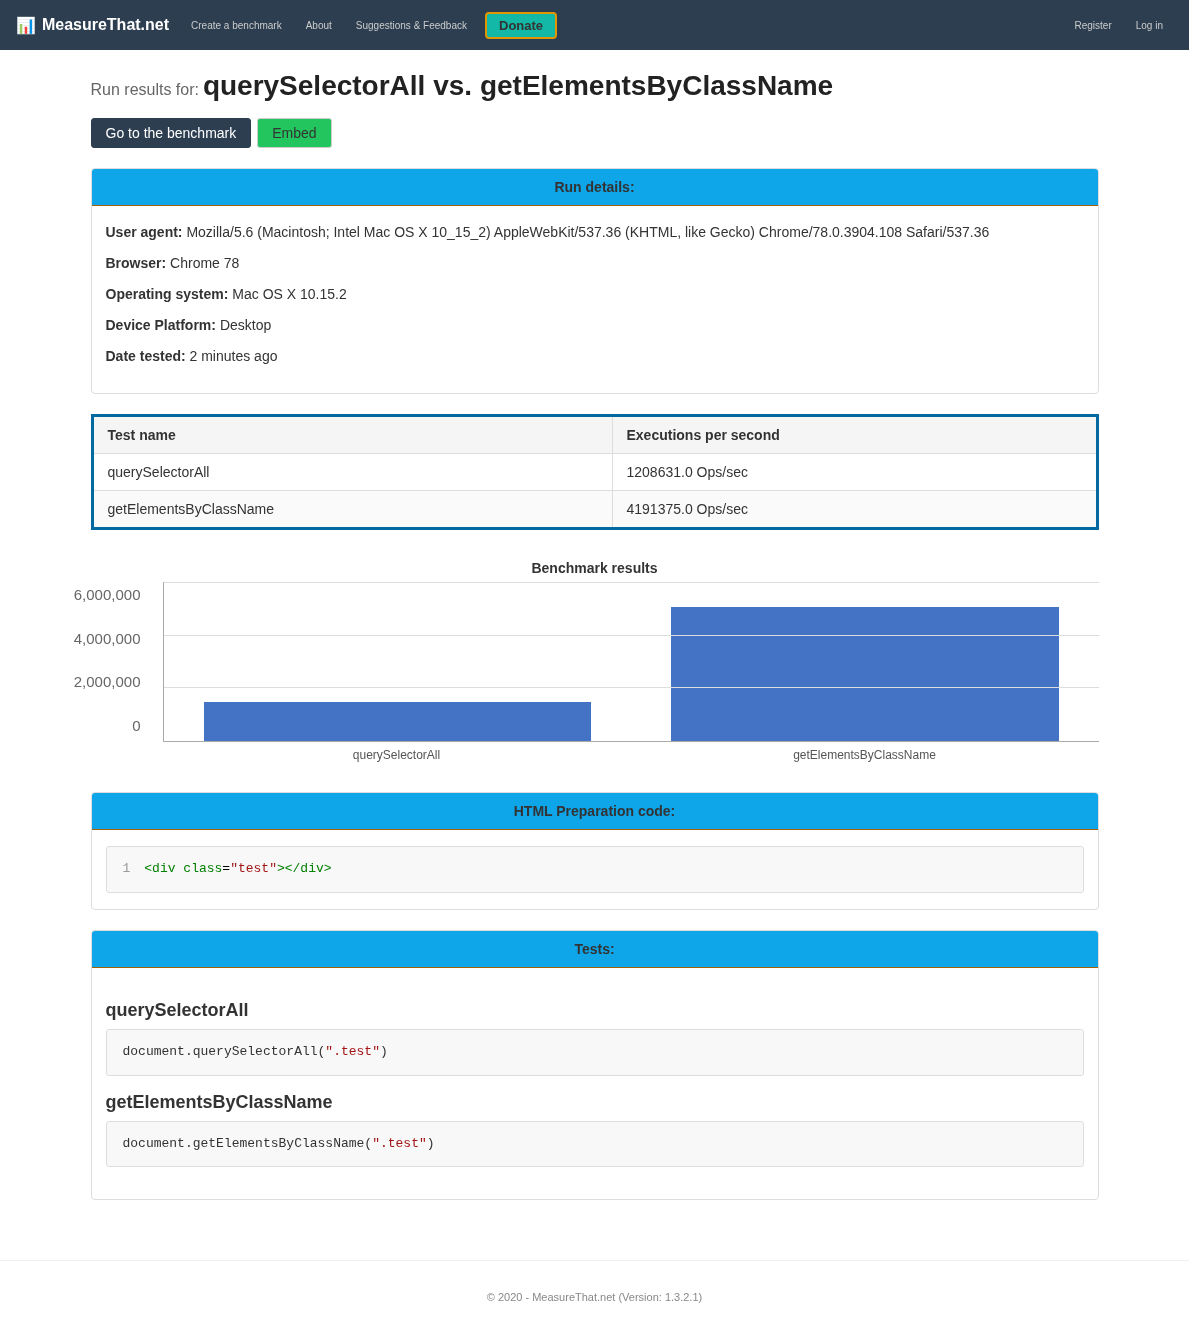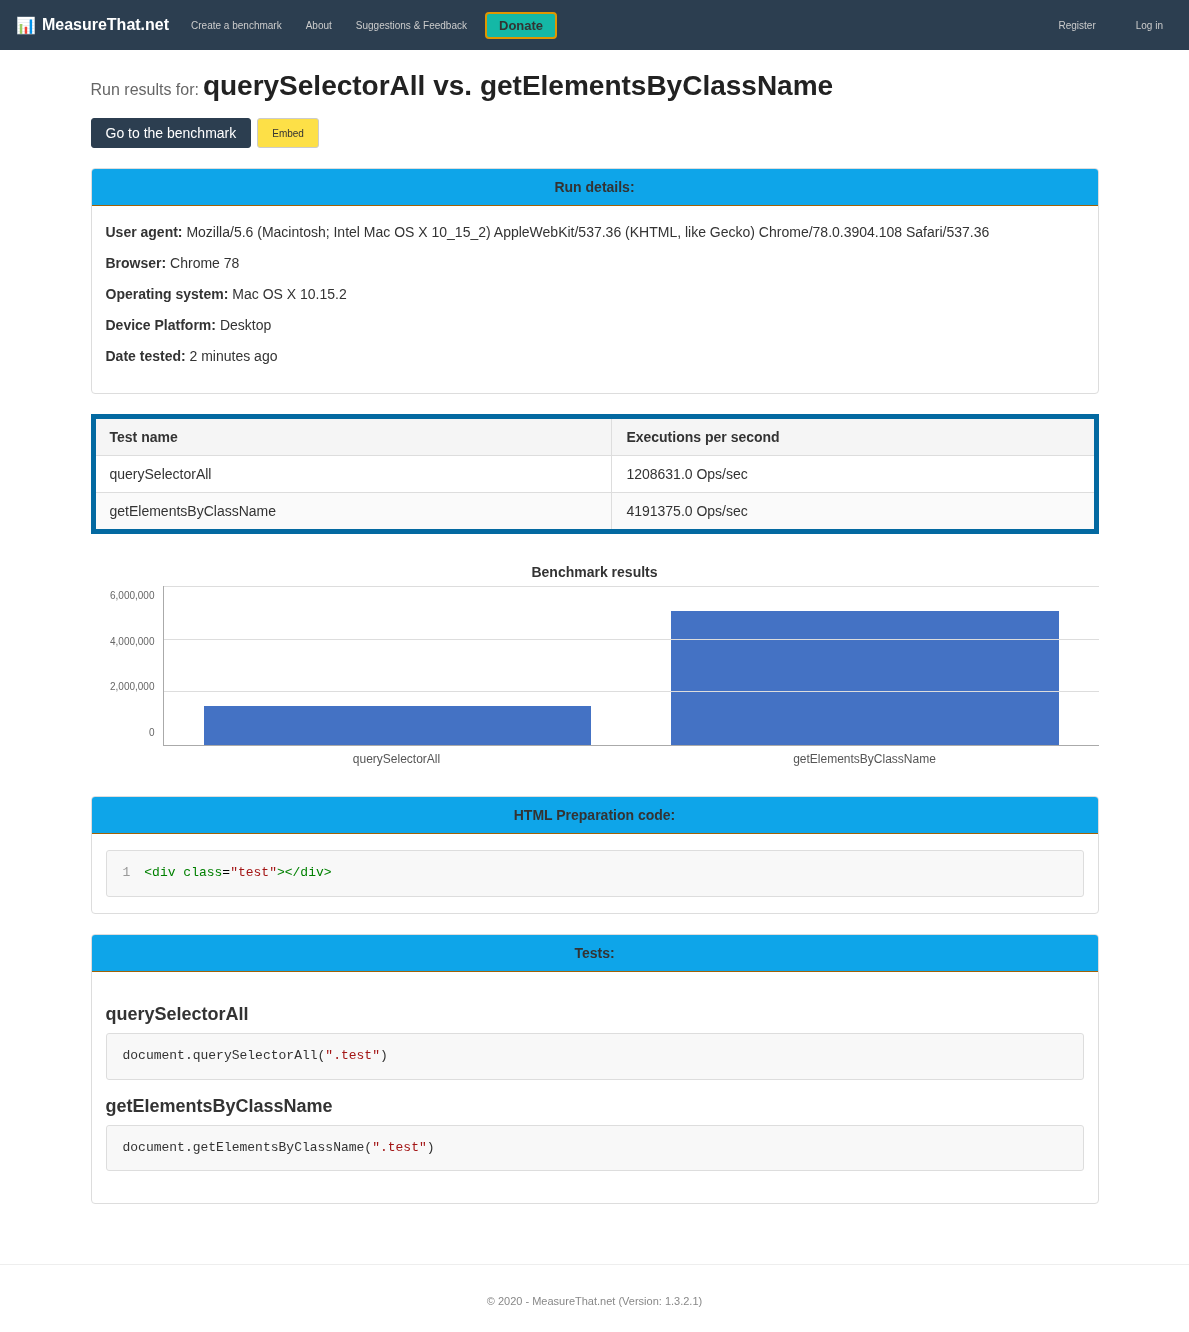--- a/index.html
+++ b/index.html
@@ -38,21 +38,21 @@
       border-radius: 4px;
       padding: 4px 12px;
       font-size: 13px;
       font-weight: bold;
       cursor: pointer;
       margin-left: 4px;
     }
     .nav-right {
       margin-left: auto;
       display: flex;
-      gap: 20px;
+      gap: 4px;
     }
     .nav-right .nav-link { color: #ccc; }
 
     
     .main {
       max-width: 1040px;
       margin: 0 auto;
       padding: 20px 16px;
     }
 
@@ -77,25 +77,25 @@
     .btn-primary {
       background: #2c3e50;
       color: #fff;
       border: 1px solid #2c3e50;
       padding: 6px 14px;
       font-size: 14px;
       cursor: pointer;
       border-radius: 3px;
     }
     .btn-default {
-      background: #fde047;
+      background: #22c55e;
       color: #333;
       border: 1px solid #ccc;
       padding: 6px 14px;
-      font-size: 10px;
+      font-size: 14px;
       cursor: pointer;
       border-radius: 3px;
     }
     .btn-group {
       display: flex;
       gap: 6px;
       margin-bottom: 20px;
     }
 
     
@@ -123,21 +123,21 @@
       font-size: 14px;
       line-height: 1.5;
     }
     .run-detail-row strong { font-weight: bold; }
 
     
     table {
       width: 100%;
       border-collapse: collapse;
       margin-bottom: 20px;
-      border: 5px solid #0369a1;
+      border: 3px solid #0369a1;
       margin-top: 7px;
     }
     th {
       background: #f5f5f5;
       border: 1px solid #ddd;
       padding: 10px 14px;
       text-align: left;
       font-weight: bold;
       font-size: 14px;
     }
@@ -270,21 +270,21 @@
           <td>getElementsByClassName</td>
           <td>4191375.0 Ops/sec</td>
         </tr>
       </tbody>
   </table>
 
   <div class="chart-container">
     <div class="chart-title">Benchmark results</div>
     <div style="display:flex; align-items:stretch; width:100%;">
 
-      <div style="display:flex; flex-direction:column; justify-content:space-between; align-items:flex-end; padding-right:8px; padding-bottom:28px; padding-top:4px; font-size:10px; color:#666; width:72px;">
+      <div style="display:flex; flex-direction:column; justify-content:space-between; align-items:flex-end; padding-right:22px; padding-bottom:28px; padding-top:4px; font-size:15px; color:#666; width:72px;">
         <span>6,000,000</span>
         <span>4,000,000</span>
         <span>2,000,000</span>
         <span>0</span>
       </div>
 
       <div style="flex:1; display:flex; flex-direction:column;">
         <div style="flex:1; display:flex; align-items:flex-end; border-left:1px solid #aaa; border-bottom:1px solid #aaa; position:relative; min-height:160px;">
 
           <div style="position:absolute;top:0;left:0;right:0;bottom:0;display:flex;flex-direction:column;justify-content:space-between;pointer-events:none;">

